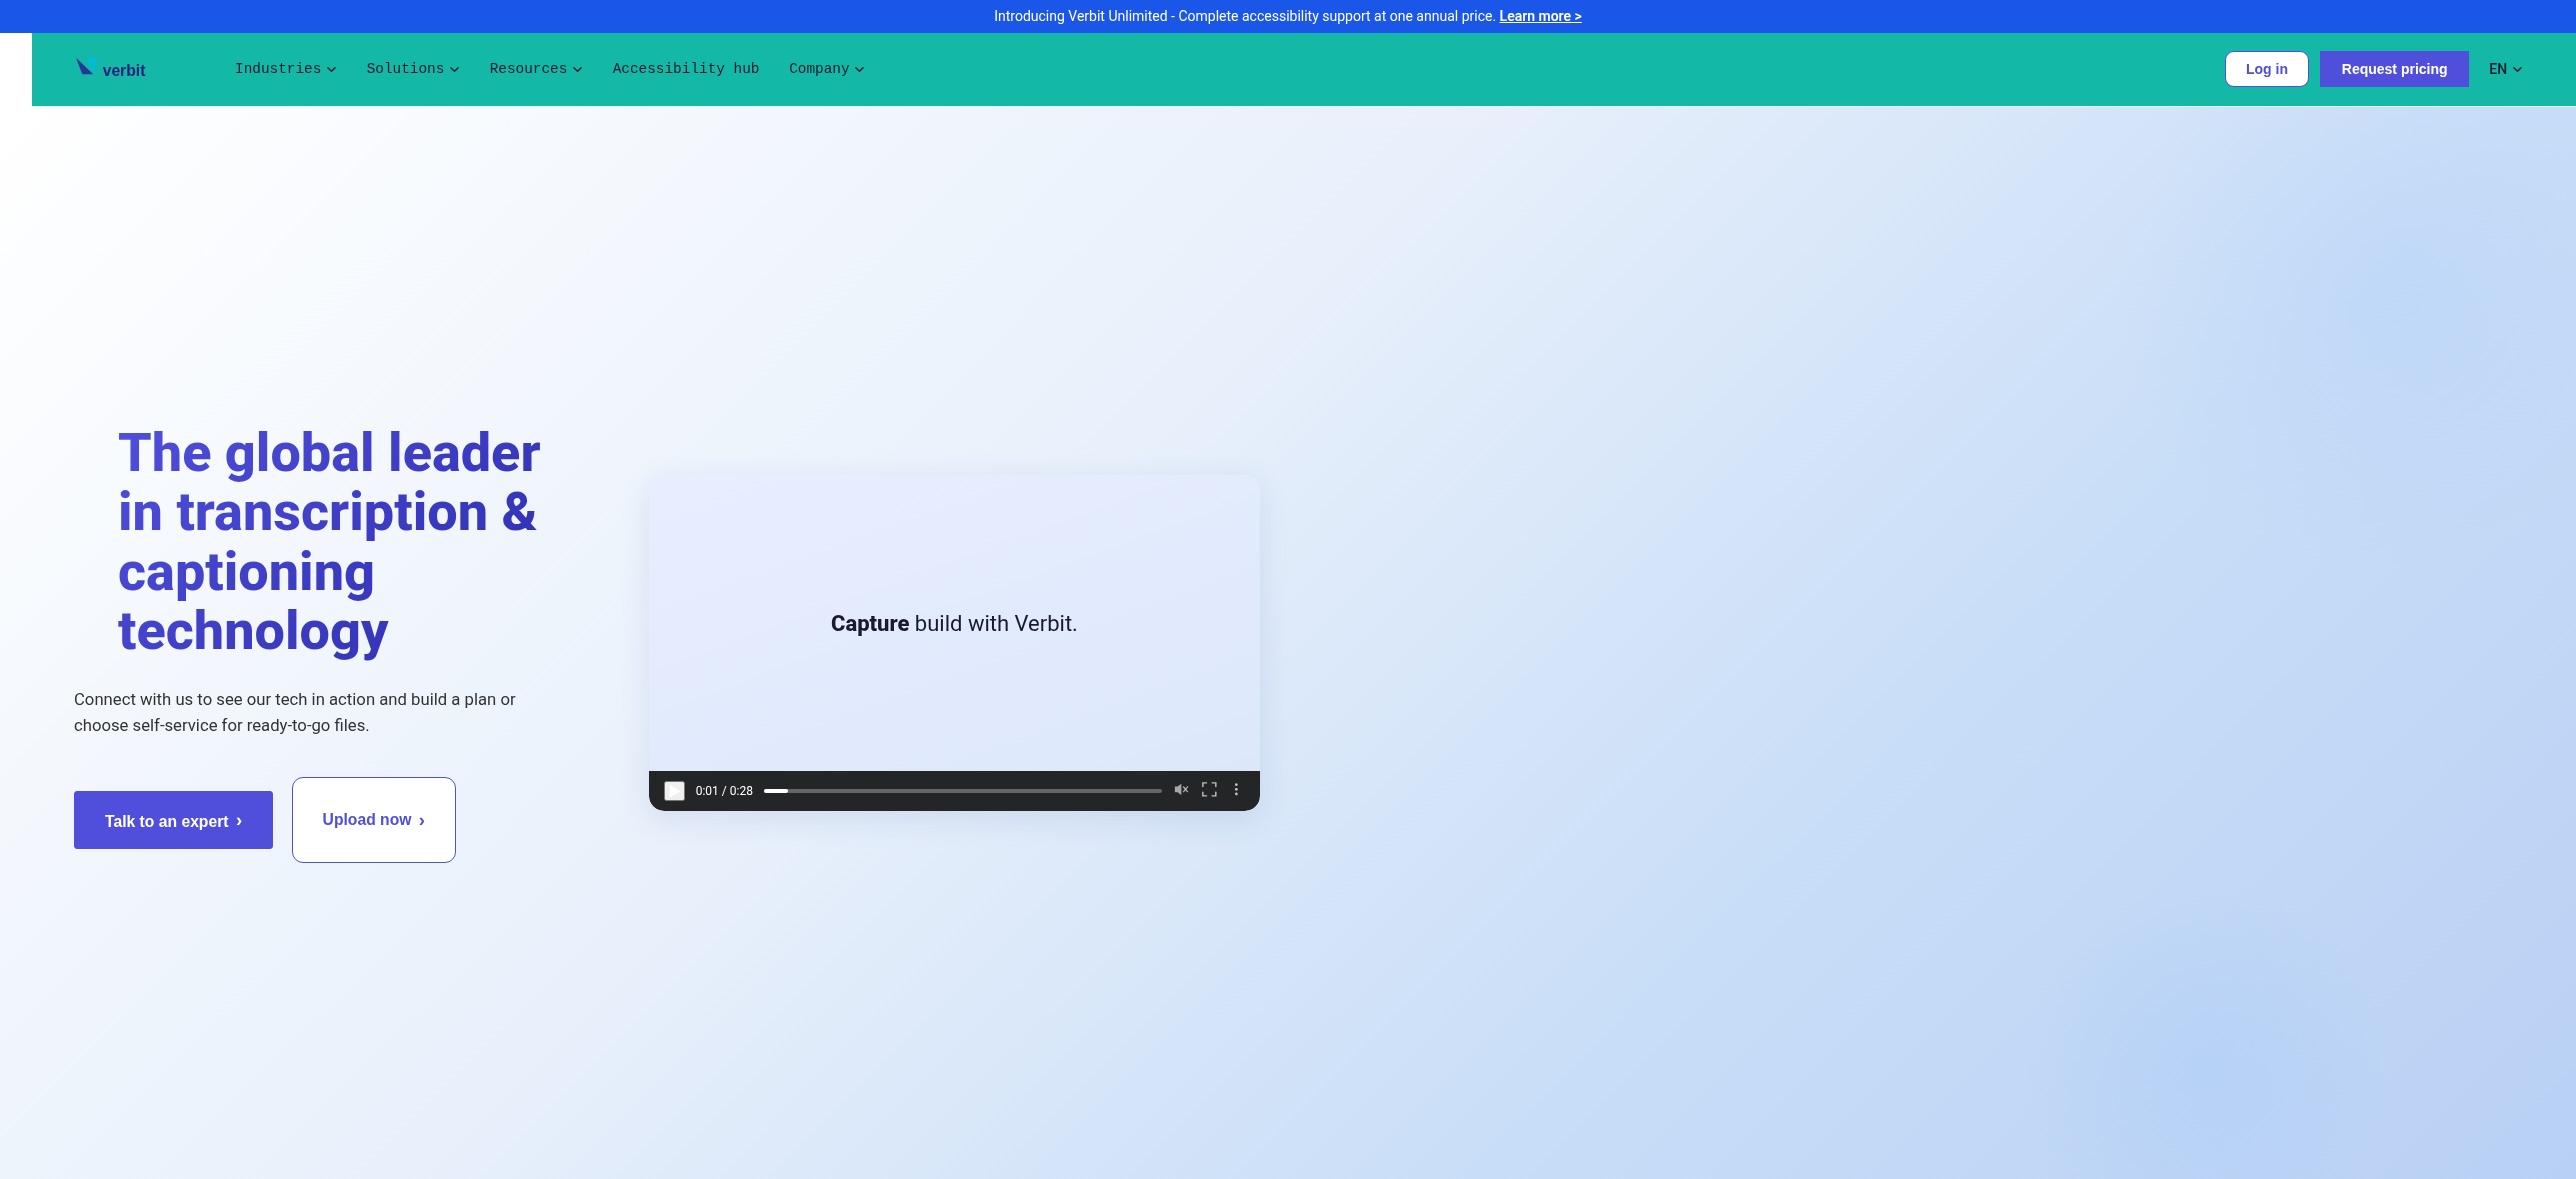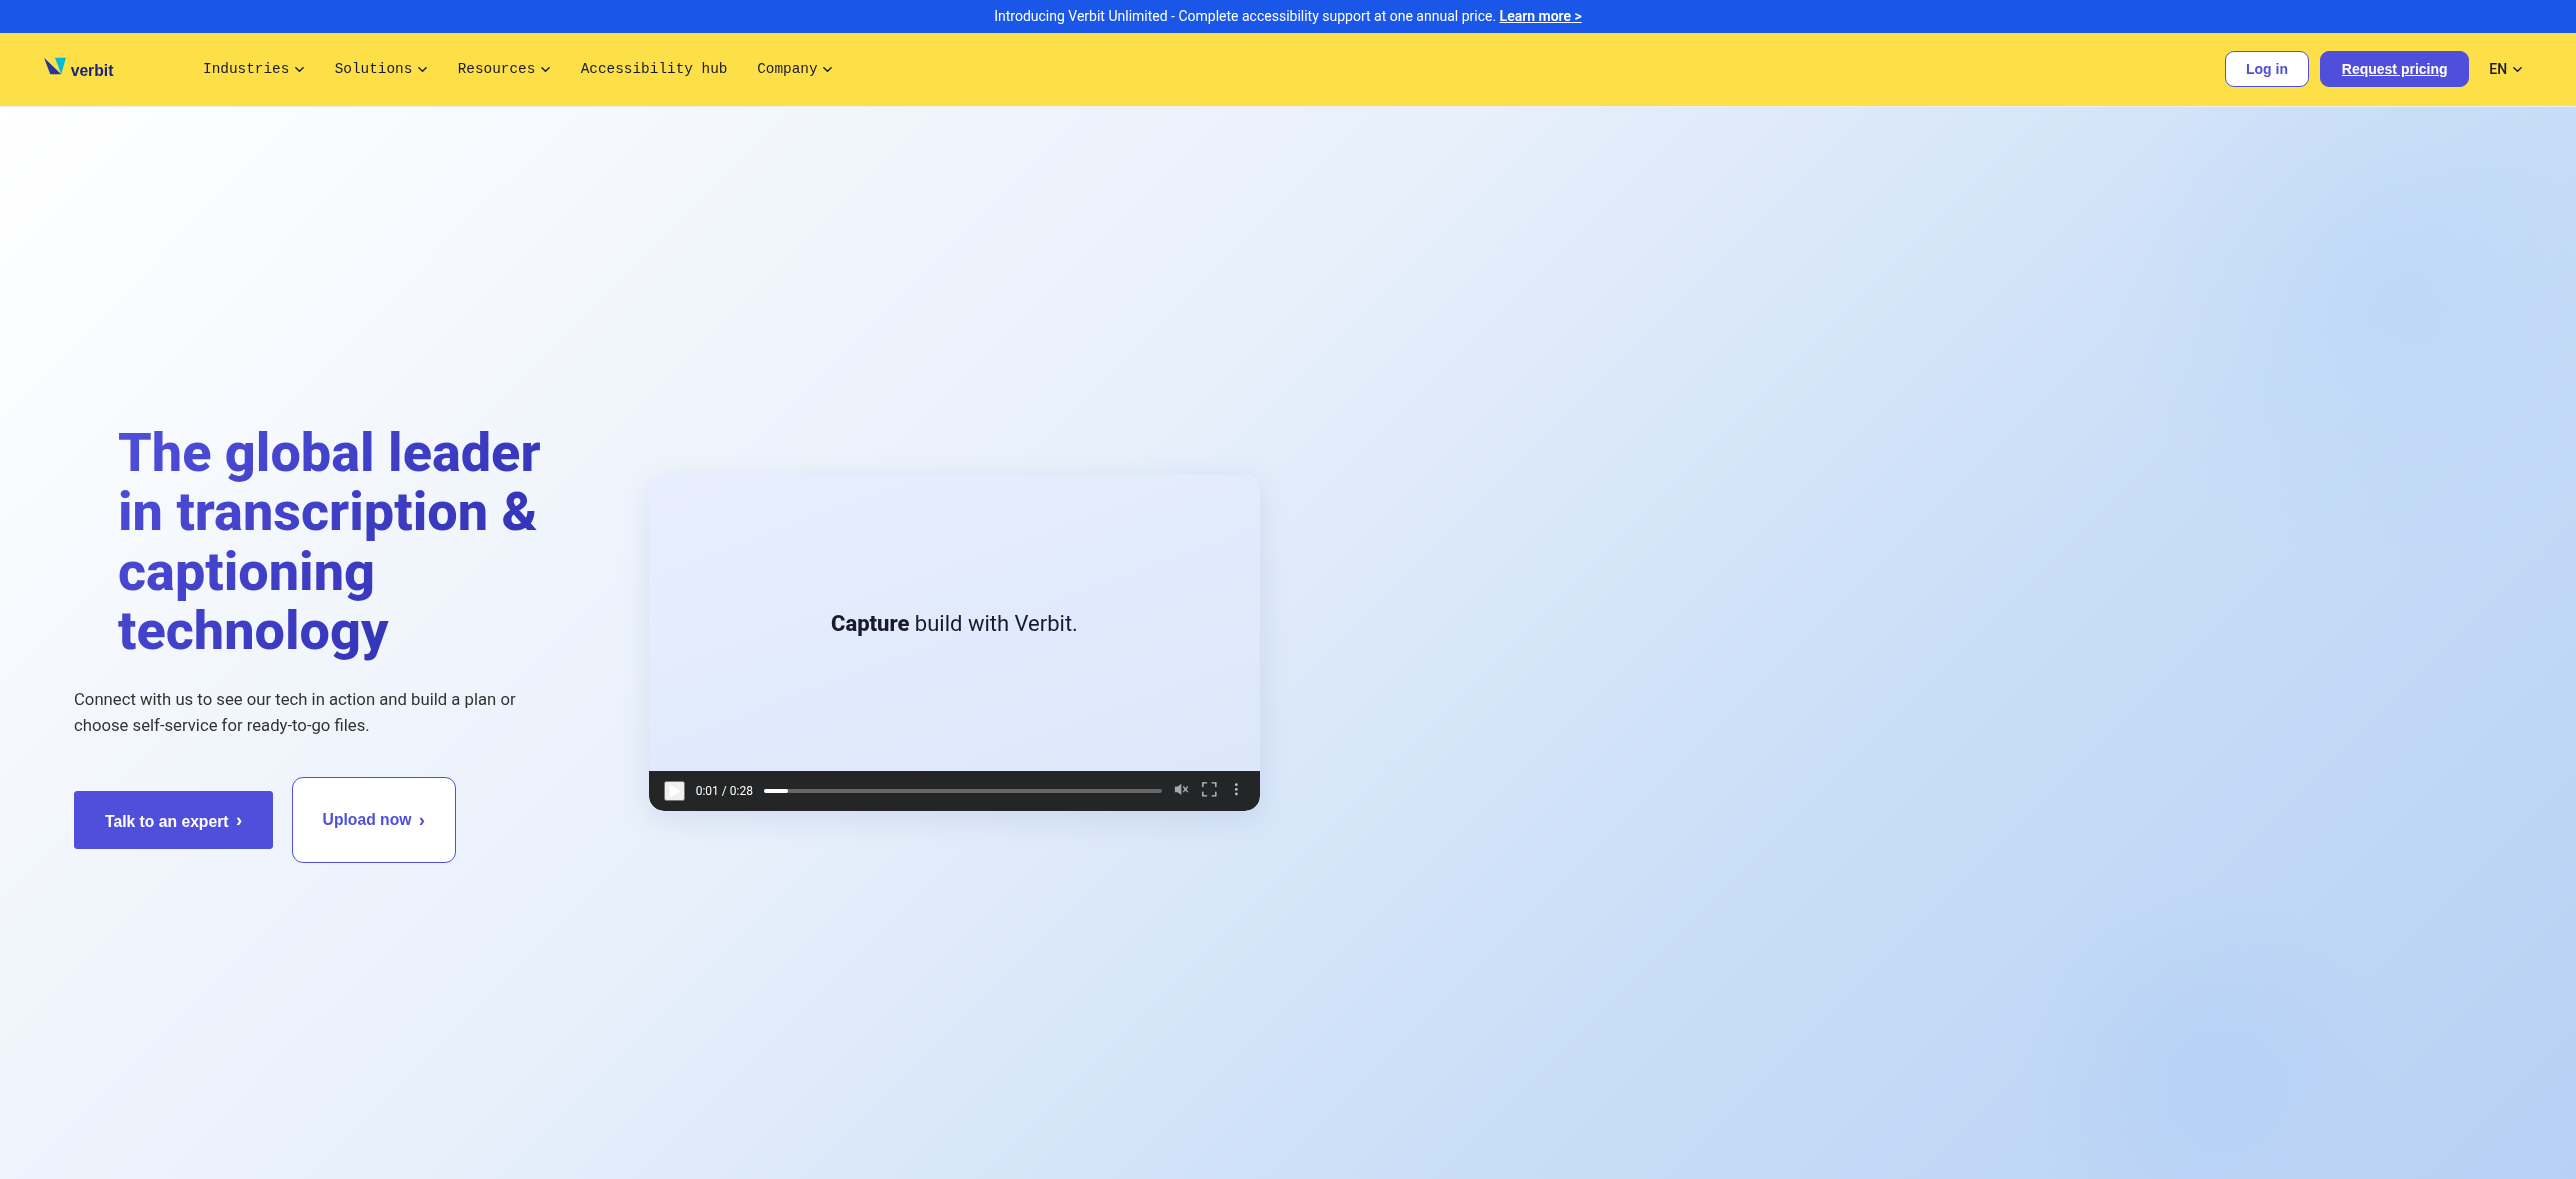--- a/index.html
+++ b/index.html
@@ -23,24 +23,25 @@
       color: #fff;
       font-weight: 600;
     }
 
     
     nav {
       display: flex;
       align-items: center;
       padding: 0 44px;
       height: 74px;
-      background: #fde047;
+      background: #14b8a6;
       border-bottom: 0.9px solid #eee;
       position: relative;
       z-index: 10;
+      margin-left: 32px;
     }
     .logo-wrap {
       display: flex;
       align-items: center;
       gap: 0;
       margin-right: 44px;
       text-decoration: none;
     }
     .logo-svg {
       width: 102px;
@@ -84,25 +85,24 @@
       border-radius: 9px;
       font-size: 14px;
       font-weight: 600;
       cursor: pointer;
     }
     .btn-pricing {
       background: #4f4fdb;
       color: #fff;
       border: 1.9px solid #4f4fdb;
       padding: 9.3px 20.4px;
-      border-radius: 9px;
+      border-radius: 0;
       font-size: 14px;
       font-weight: 600;
       cursor: pointer;
-      text-decoration: underline;
     }
     .lang-selector {
       display: flex;
       align-items: center;
       gap: 4.6px;
       font-size: 14px;
       font-weight: 500;
       color: #1a1a2e;
       cursor: pointer;
       padding: 7.4px 9.3px;

